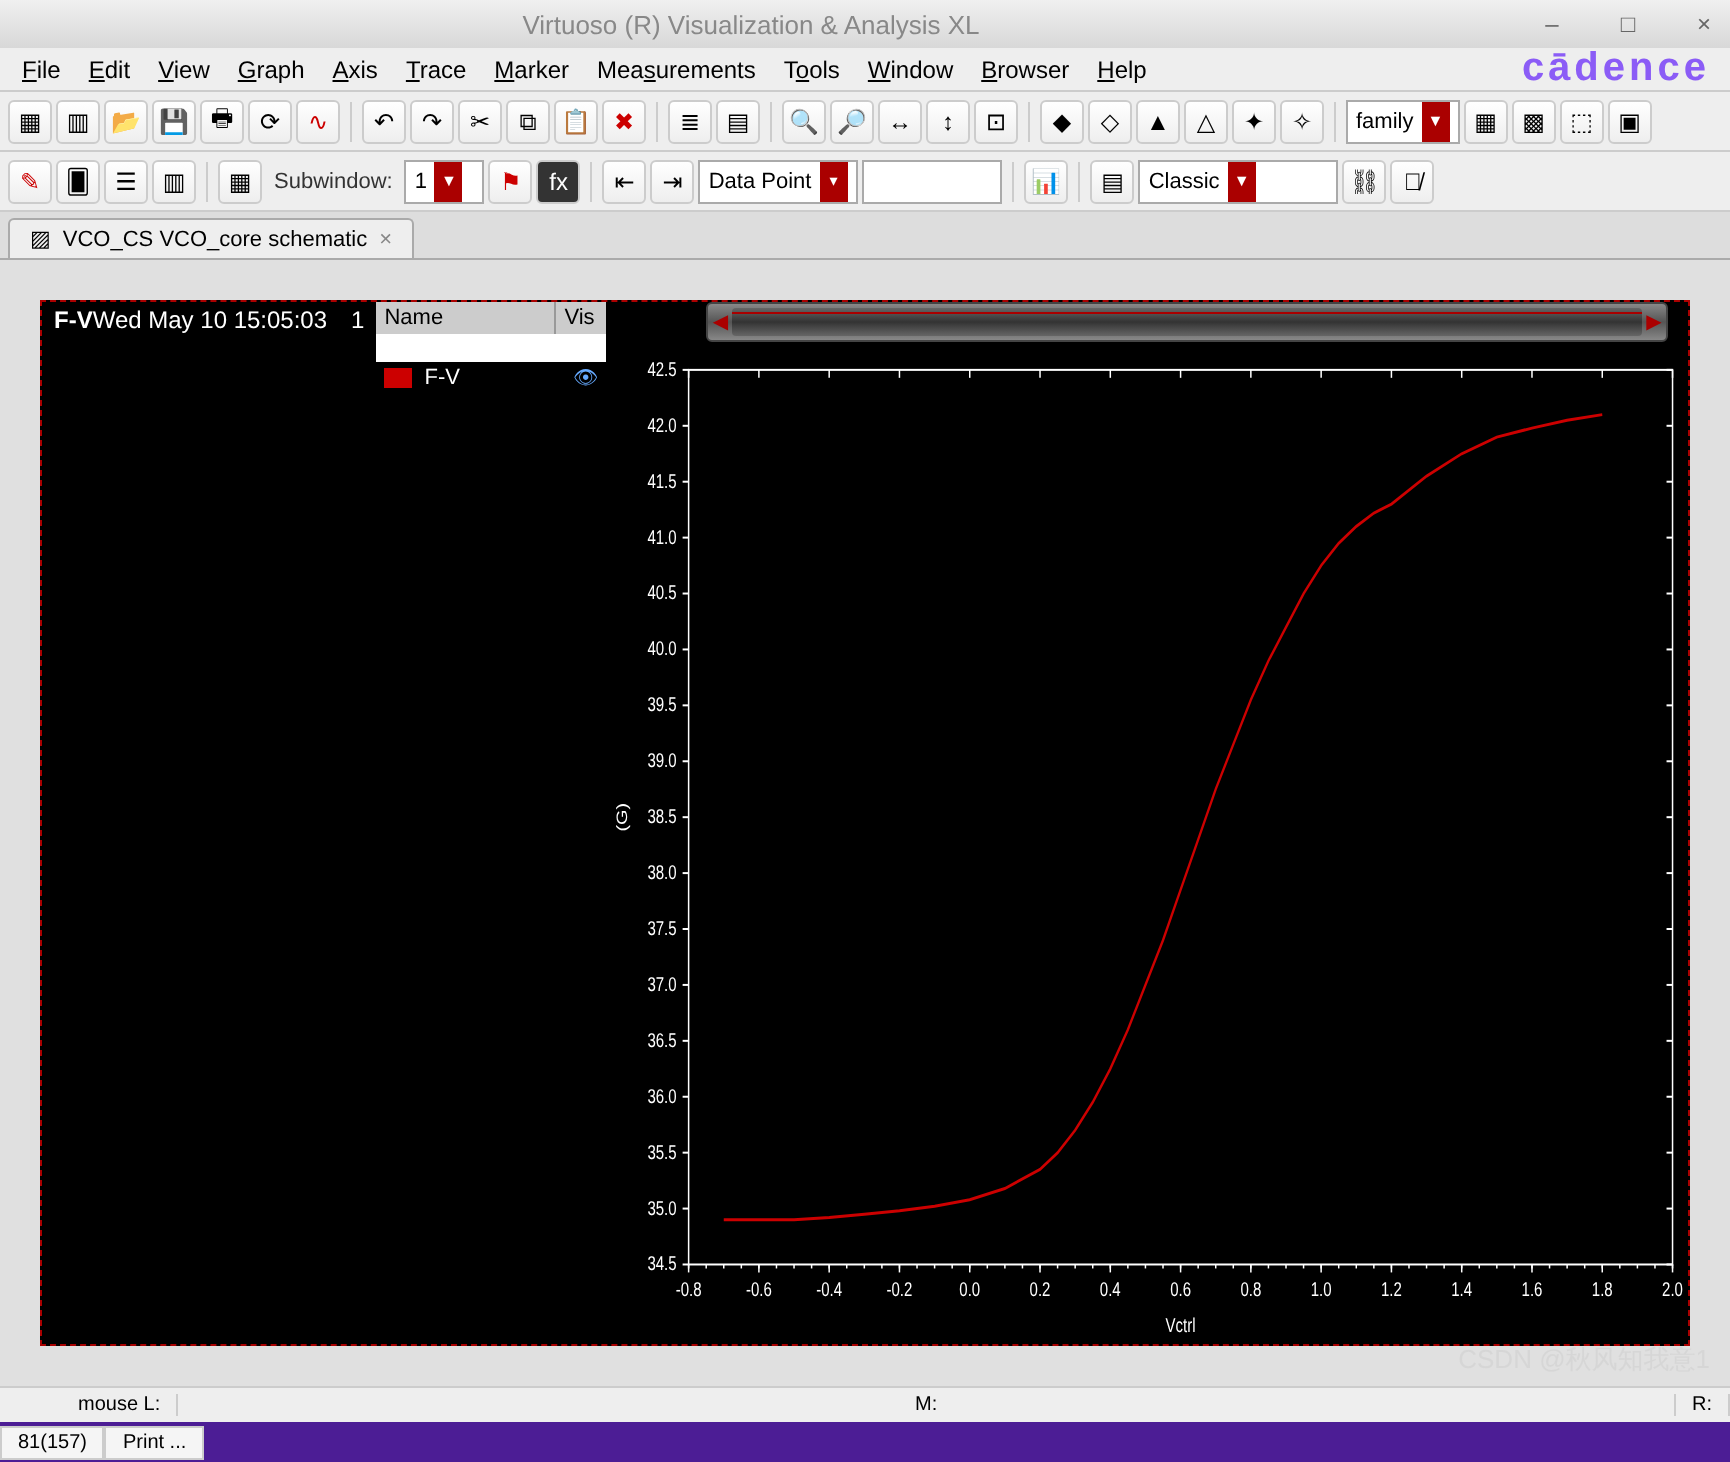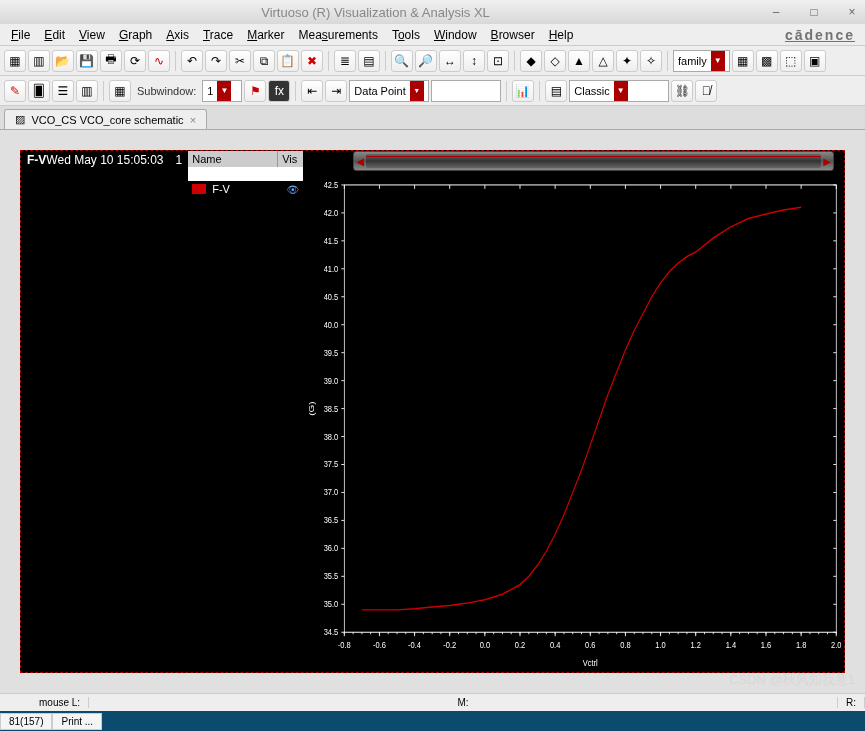--- a/index.html
+++ b/index.html
@@ -5,21 +5,21 @@
 * { box-sizing: border-box; margin: 0; padding: 0; font-family: sans-serif; }
 body { width: 865px; height: 731px; background: #e0e0e0; display: flex; flex-direction: column; font-size: 12px; overflow: hidden; }
 
 .titlebar { height: 24px; background: linear-gradient(#f0f0f0,#d8d8d8); display: flex; align-items: center; padding: 0 6px; color: #888; gap: 16px; }
 .titlebar .title { flex: 1; text-align: center; font-size: 13px; }
 .titlebar .wbtn { width: 14px; height: 14px; margin-left: 8px; text-align: center; color: #666; cursor: pointer; }
 
 .menubar { height: 22px; background: #eee; display: flex; align-items: center; padding: 0 4px; border-bottom: 1px solid #ccc; }
 .menubar .mitem { padding: 2px 7px; cursor: pointer; }
 .menubar .mitem u { text-decoration: underline; }
-.menubar .brand { margin-left: auto; font-size: 14px; letter-spacing: 2px; color: #737373; font-weight: bold; padding-right: 6px; text-decoration: underline; }
+.menubar .brand { margin-left: auto; font-size: 20px; letter-spacing: 2px; color: #8b5cf6; font-weight: bold; padding-right: 6px; }
 
 .toolbar { height: 30px; background: #eee; display: flex; align-items: center; padding: 2px 4px; border-bottom: 1px solid #ccc; gap: 2px; }
 .tbtn { width: 22px; height: 22px; border: 1px solid #ccc; border-radius: 3px; background: linear-gradient(#fff,#eee); display: flex; align-items: center; justify-content: center; font-size: 12px; cursor: pointer; }
 .tbtn.red { color: #c00; }
 .tsep { width: 1px; height: 20px; background: #ccc; margin: 0 3px; }
 .tsel { height: 22px; background: #fff; border: 1px solid #aaa; padding: 0 4px; display: flex; align-items: center; min-width: 50px; font-size: 11px; }
 .tsel .dd { width: 14px; height: 20px; background: #a00; margin-left: 4px; color: #fff; display: flex; align-items: center; justify-content: center; font-size: 8px; }
 .tinput { height: 22px; border: 1px solid #aaa; background: #fff; padding: 0 4px; font-size: 11px; }
 .tlbl { font-size: 11px; padding: 0 4px; color: #333; }
 
@@ -49,21 +49,21 @@
 .scrubber .track .line { position: absolute; top: 2px; left: 0; right: 0; height: 1px; background: #a00; }
 
 svg.chart { position: absolute; top: 24px; left: 0; right: 0; bottom: 0; width: 100%; height: calc(100% - 24px); }
 svg.chart text { fill: #fff; font-size: 10px; font-family: sans-serif; }
 svg.chart .axis { stroke: #fff; stroke-width: 1; }
 svg.chart .tick { stroke: #fff; stroke-width: 1; }
 svg.chart .series { stroke: #c00; stroke-width: 1.5; fill: none; }
 
 .statusbar { height: 18px; background: #eee; border-top: 1px solid #ccc; display: flex; align-items: center; font-size: 10px; padding-left: 31px; }
 .statusbar .sseg { padding: 0 8px; border-right: 1px solid #ccc; }
-.statusbar2 { height: 20px; background: #0c4a6e; display: flex; align-items: center; font-size: 10px; }
+.statusbar2 { height: 20px; background: #4c1d95; display: flex; align-items: center; font-size: 10px; }
 .statusbar2 .sseg { padding: 2px 8px; border: 1px solid #ccc; background: #f5f5f5; }
 
 .watermark { position: absolute; right: 10px; bottom: 42px; color: rgba(200,200,200,0.4); font-size: 13px; pointer-events: none; margin-top: 27px; }
 </style>
 </head>
 <body>
 
 <div class="titlebar">
   <span class="title">Virtuoso (R) Visualization &amp; Analysis XL</span>
   <span class="wbtn">–</span>

